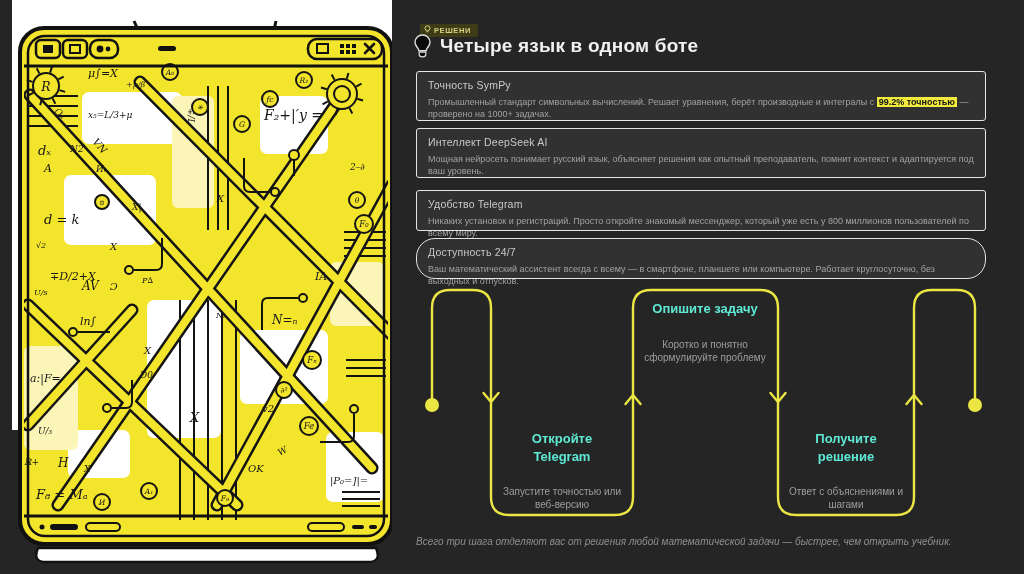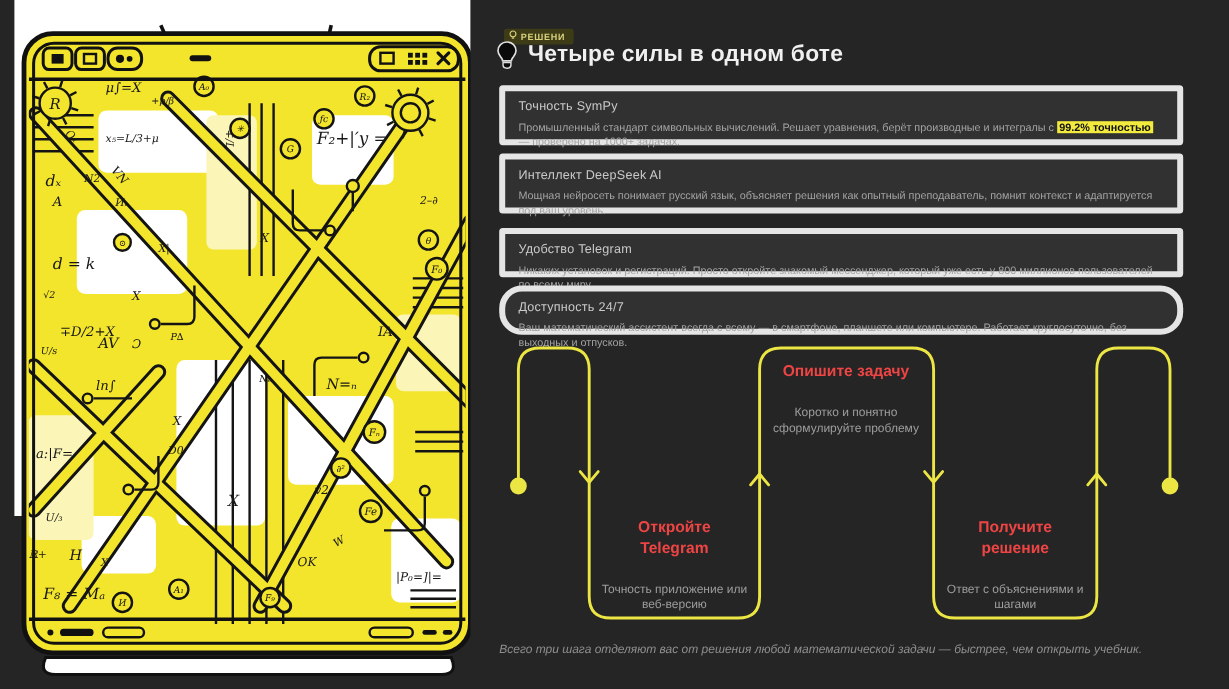--- a/index.html
+++ b/index.html
@@ -17,32 +17,32 @@
   .badge { position:absolute; left:28px; top:24px; width:58px; height:13px;
            background:#3e3c17; border-radius:2px; padding:1px 4px;
            font-size:7.5px; font-weight:bold; letter-spacing:.6px; color:#d8d17c;
            line-height:11px; word-break:break-all; overflow:visible; }
   .badge .bulb-mini { display:inline-block; width:7px; height:9px; vertical-align:-1px; margin-right:3px; }
 
   .title-row { position:absolute; left:22px; top:34px; display:flex; align-items:center; gap:9px; }
   .title-row h1 { font-size:19px; font-weight:bold; color:#f0f0f0; letter-spacing:.2px; }
 
   .card { position:absolute; left:24px; width:570px; background:#313131;
-          border:5px solid #e5e5e5; border-radius:3px; padding:7px 11px; }
+          border:1px solid #e5e5e5; border-radius:3px; padding:7px 11px; }
   .card h3 { font-size:10.5px; font-weight:normal; color:#c9c9c9; margin-bottom:5px; letter-spacing:.2px; }
   .card p  { font-size:9px; line-height:1.35; color:#a2a2a2; }
   .card .hl { background:#f2eb3e; color:#111; padding:0 2px; font-weight:bold;margin-top:36px; }
   .card1 { top:71px;  height:50px; }
   .card2 { top:128px; height:50px; }
   .card3 { top:190px; height:41px; }
   .card4 { top:238px; height:41px;border-radius:19px; }
 
   .flow-svg { position:absolute; left:0; top:0; }
   .step { position:absolute; width:130px; text-align:center; }
-  .step h4 { font-size:13px; font-weight:bold; color:#ef4444; line-height:1.35; margin:0 auto; width:92px; }
+  .step h4 { font-size:13px; font-weight:bold; color:#5eead4; line-height:1.35; margin:0 auto; width:92px; }
   .step.wide h4 { width:130px; }
   .step p { font-size:10px; color:#9d9d9d; line-height:1.3; margin-top:20px; }
   .step-open   { left:105px; top:430px; }
   .step-desc   { left:248px; top:300px; }
   .step-get    { left:389px; top:430px; }
 
   .caption { position:absolute; left:24px; top:536px; width:580px;
              font-size:10px; font-style:italic; color:#8f8f8f; }
 </style>
 </head>
@@ -318,21 +318,21 @@
         <circle cx="4" cy="4" r="3" fill="none" stroke="#d8d17c" stroke-width="1.2"></circle>
         <line x1="2.8" y1="8.2" x2="5.2" y2="8.2" stroke="#d8d17c" stroke-width="1.2"></line>
       </svg><span>РЕШЕНИЕ</span>
     </div>
 
     <div class="title-row">
       <svg width="17" height="24" viewBox="0 0 17 24">
         <path d="M 8.5 1 C 13 1 16 4.4 16 8.3 C 16 11 14.3 12.6 13.2 14.2 C 12.5 15.2 12.2 16 12.1 16.8 L 4.9 16.8 C 4.8 16 4.5 15.2 3.8 14.2 C 2.7 12.6 1 11 1 8.3 C 1 4.4 4 1 8.5 1 Z" fill="#0a0a0a" stroke="#dedede" stroke-width="1.4"></path>
         <path d="M 5.2 18.2 L 11.8 18.2 L 11.8 20.2 Q 11.8 22.8 8.5 22.8 Q 5.2 22.8 5.2 20.2 Z" fill="#0a0a0a" stroke="#dedede" stroke-width="1.2"></path>
       </svg>
-      <h1>Четыре силы в одном боте</h1>
+      <h1>Четыре язык в одном боте</h1>
     </div>
 
     <div class="card card1">
       <h3>Точность SymPy</h3>
       <p><span>Промышленный стандарт символьных вычислений. Решает уравнения, берёт производные и интегралы с </span><span class="hl">99.2% точностью</span><span> — проверено на 1000+ задачах.</span></p>
     </div>
     <div class="card card2">
       <h3>Интеллект DeepSeek AI</h3>
       <p>Мощная нейросеть понимает русский язык, объясняет решения как опытный преподаватель, помнит контекст и адаптируется под ваш уровень.</p>
     </div>
@@ -356,21 +356,21 @@
       <g fill="none" stroke="#ece644" stroke-width="2.4" stroke-linecap="round" stroke-linejoin="round">
         <path d="M 91.5 393 L 99 402 L 106.5 393"></path>
         <path d="M 233.5 404 L 241 395 L 248.5 404"></path>
         <path d="M 378.5 393 L 386 402 L 393.5 393"></path>
         <path d="M 514.5 404 L 522 395 L 529.5 404"></path>
       </g>
     </svg>
 
     <div class="step step-open">
       <h4>Откройте Telegram</h4>
-      <p>Точность приложение или веб-версию</p>
+      <p>Запустите точностью или веб-версию</p>
     </div>
     <div class="step step-desc wide">
       <h4>Опишите задачу</h4>
       <p>Коротко и понятно сформулируйте проблему</p>
     </div>
     <div class="step step-get">
       <h4>Получите решение</h4>
       <p>Ответ с объяснениями и шагами</p>
     </div>
 

